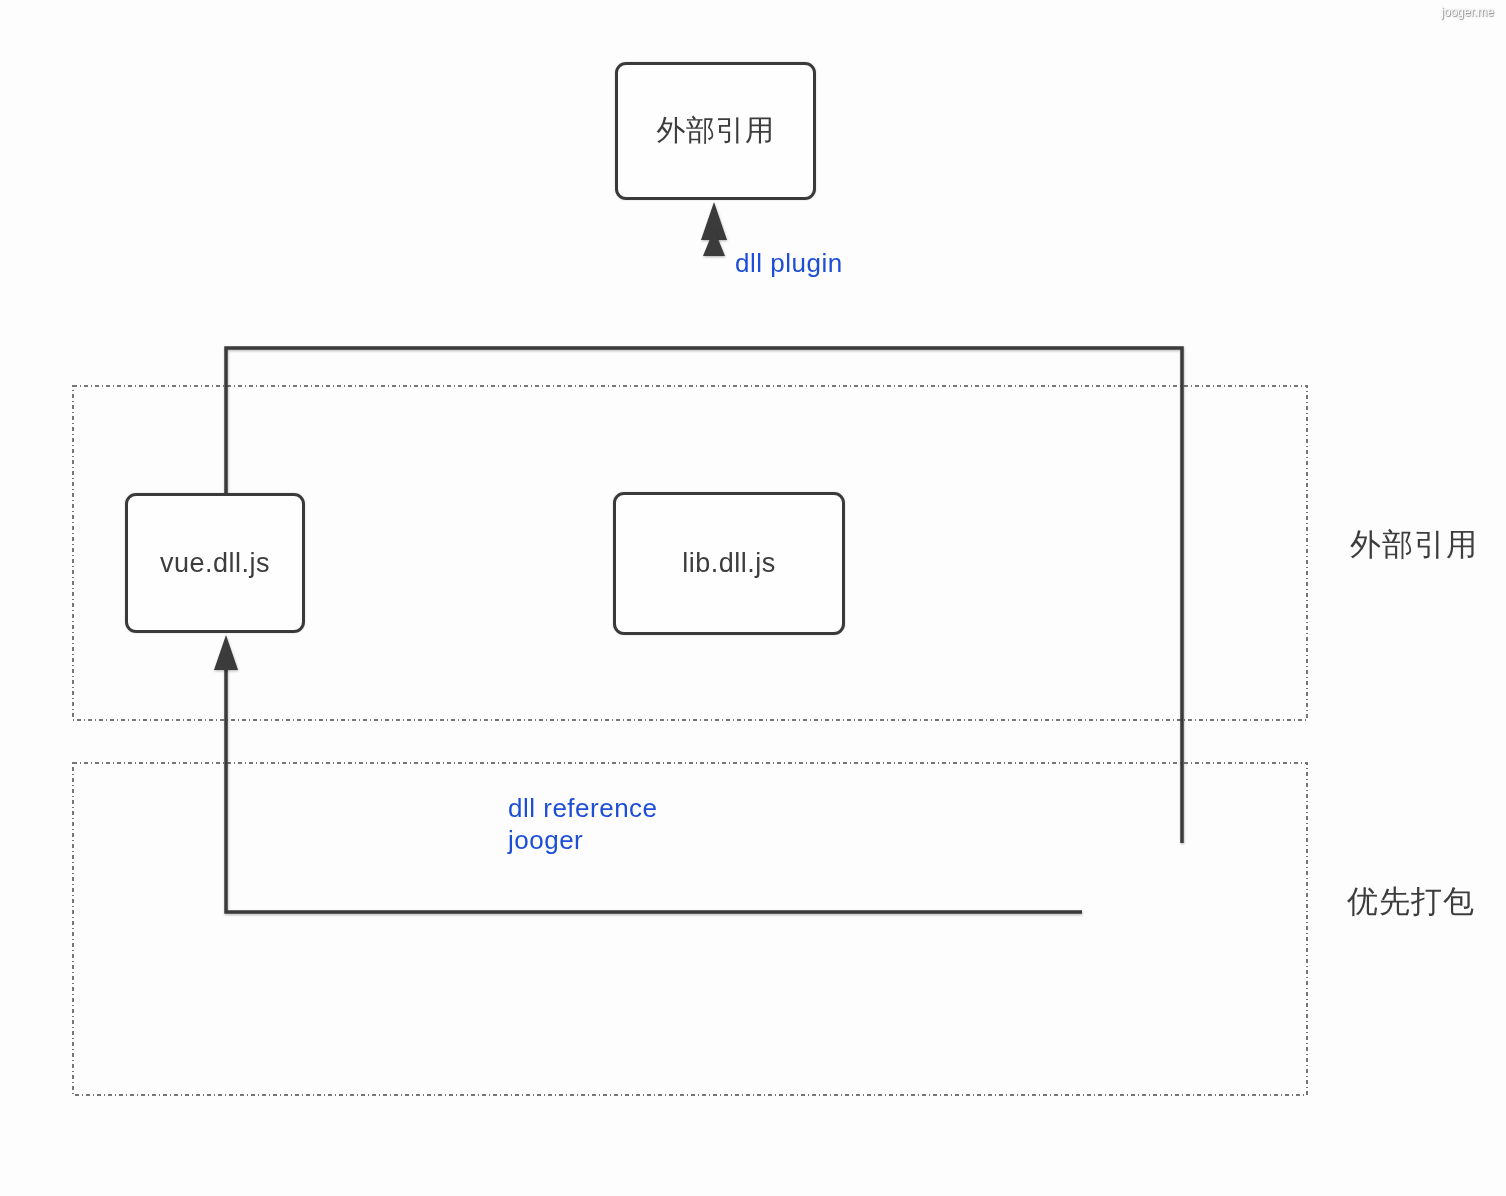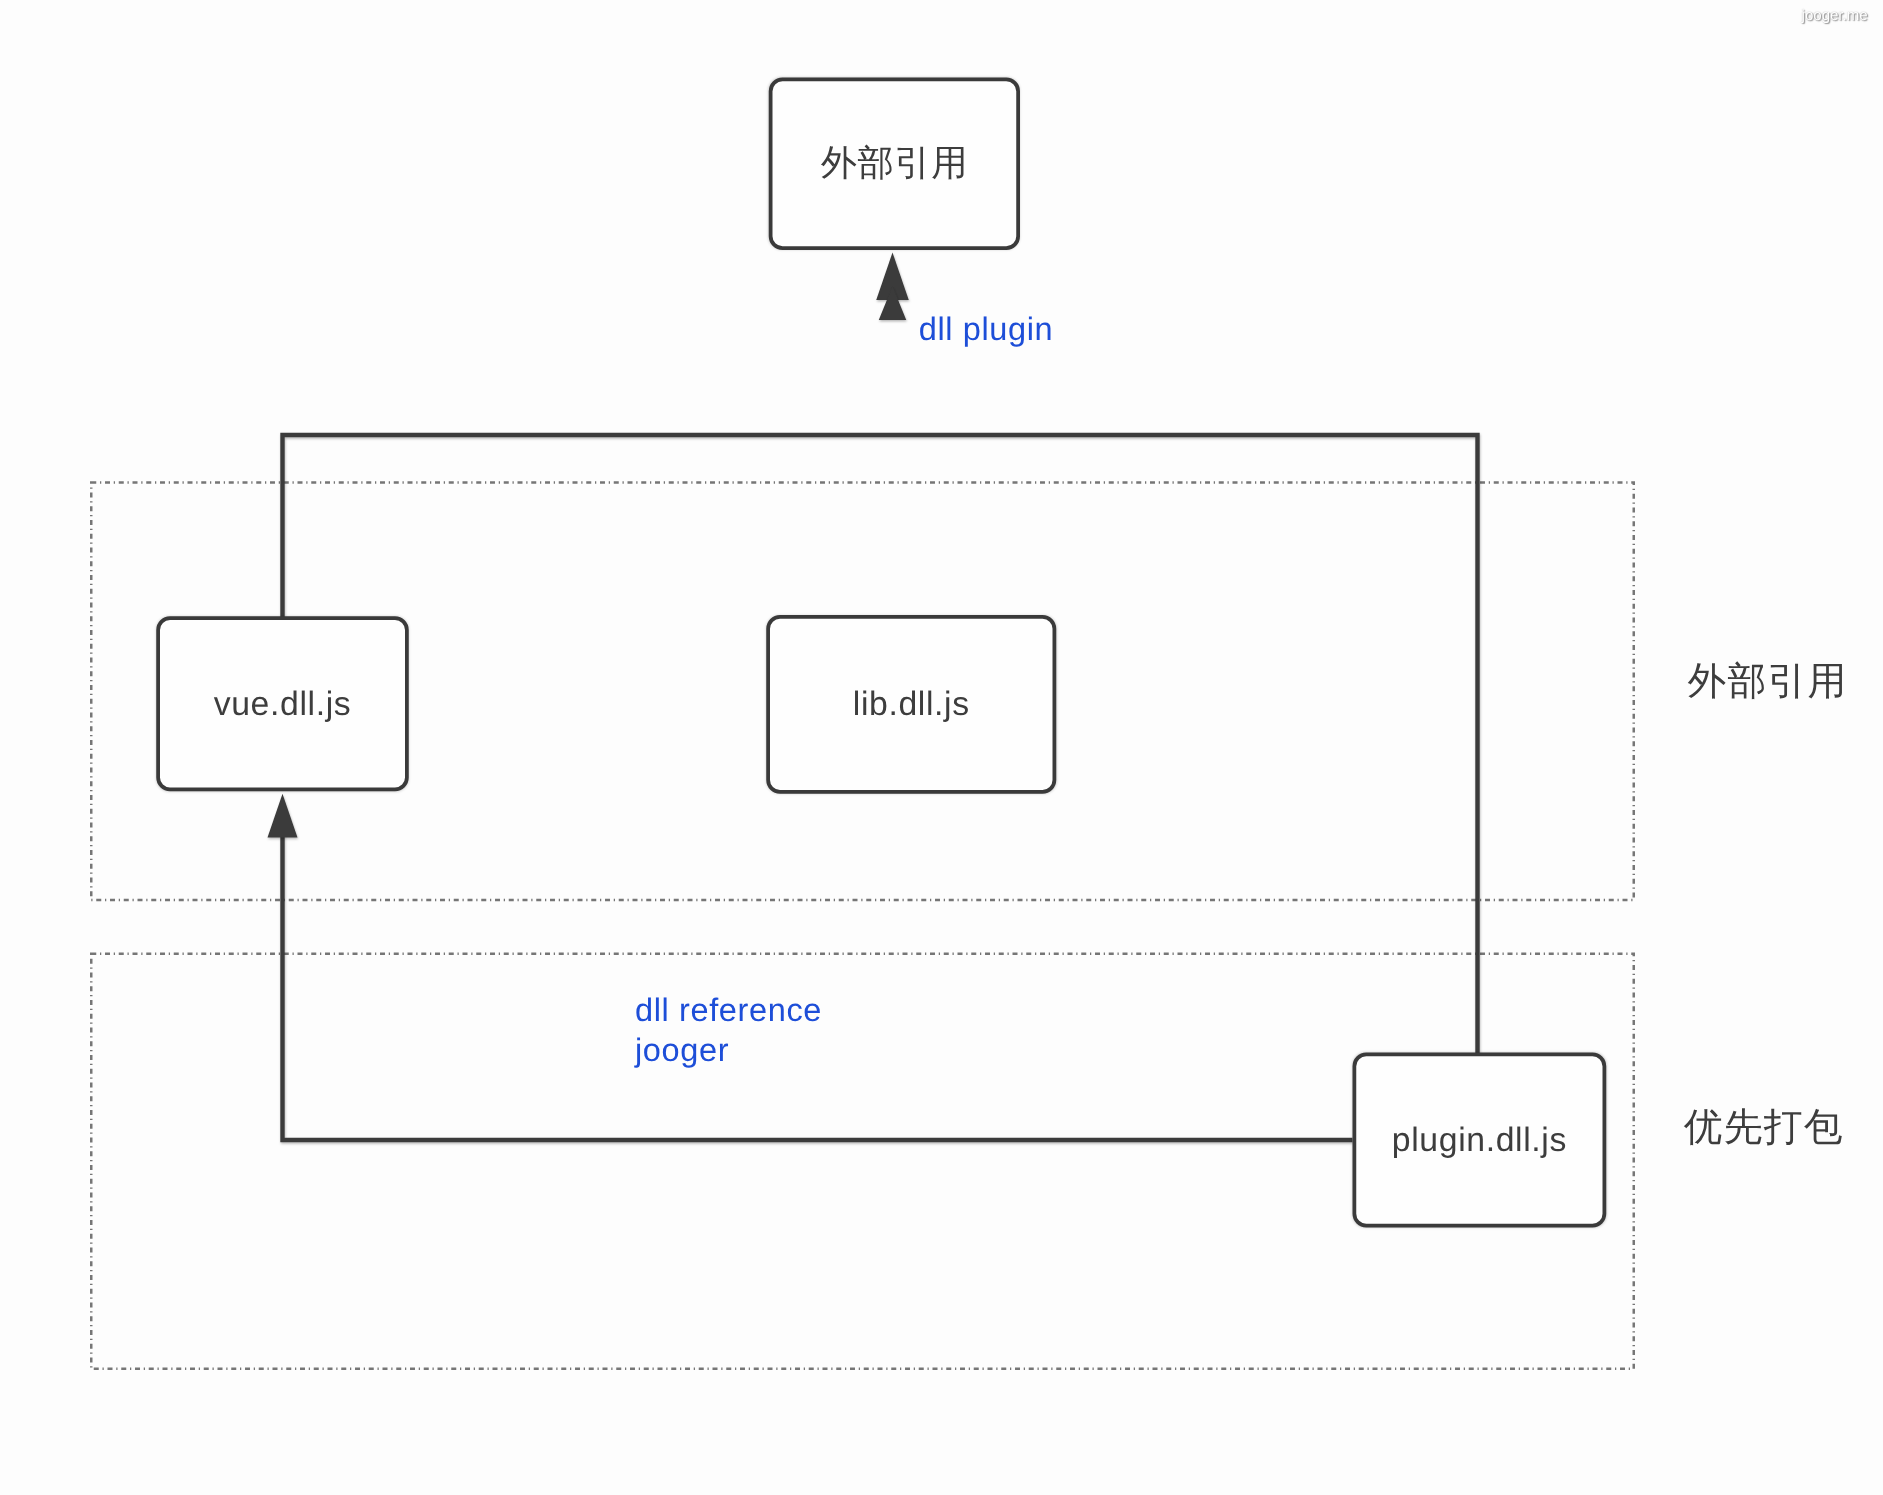--- a/index.html
+++ b/index.html
@@ -35,21 +35,21 @@
   }
   .node-label {
     font-size: 27px;
     font-weight: 300;
     letter-spacing: 0.5px;
     color: #3d3d3d;
     white-space: nowrap;
   }
   #node-external { left: 615px; top: 62px;  width: 201px; height: 138px; }
   #node-external .node-label { font-size: 29px; }
-  #node-vue      { left: 125px; top: 493px; width: 202px; height: 140px; }
+  #node-vue      { left: 125px; top: 493px; width: 180px; height: 140px; }
   #node-lib      { left: 613px; top: 492px; width: 232px; height: 143px; }
   #node-plugin   { left: 1082px; top: 842px; width: 203px; height: 140px; }
 
   .edge-label {
     position: absolute;
     color: #1d4ed8;
     font-size: 26px;
     font-weight: 300;
     letter-spacing: 0.5px;
     z-index: 3;
@@ -117,23 +117,20 @@
   </div>
 
   <div class="node" id="node-vue">
     <span class="node-label">vue.dll.js</span>
   </div>
 
   <div class="node" id="node-lib">
     <span class="node-label">lib.dll.js</span>
   </div>
 
-  <div class="node" id="node-plugin">
-    <span class="node-label">plugin.dll.js</span>
-  </div>
 
   <div class="edge-label" id="edge-label-dll-plugin">dll plugin</div>
 
   <div class="edge-label" id="edge-label-dll-reference">
     <span>dll reference</span>
     <span>jooger</span>
   </div>
 
   <div class="group-label" id="group-label-priority">外部引用</div>
 

